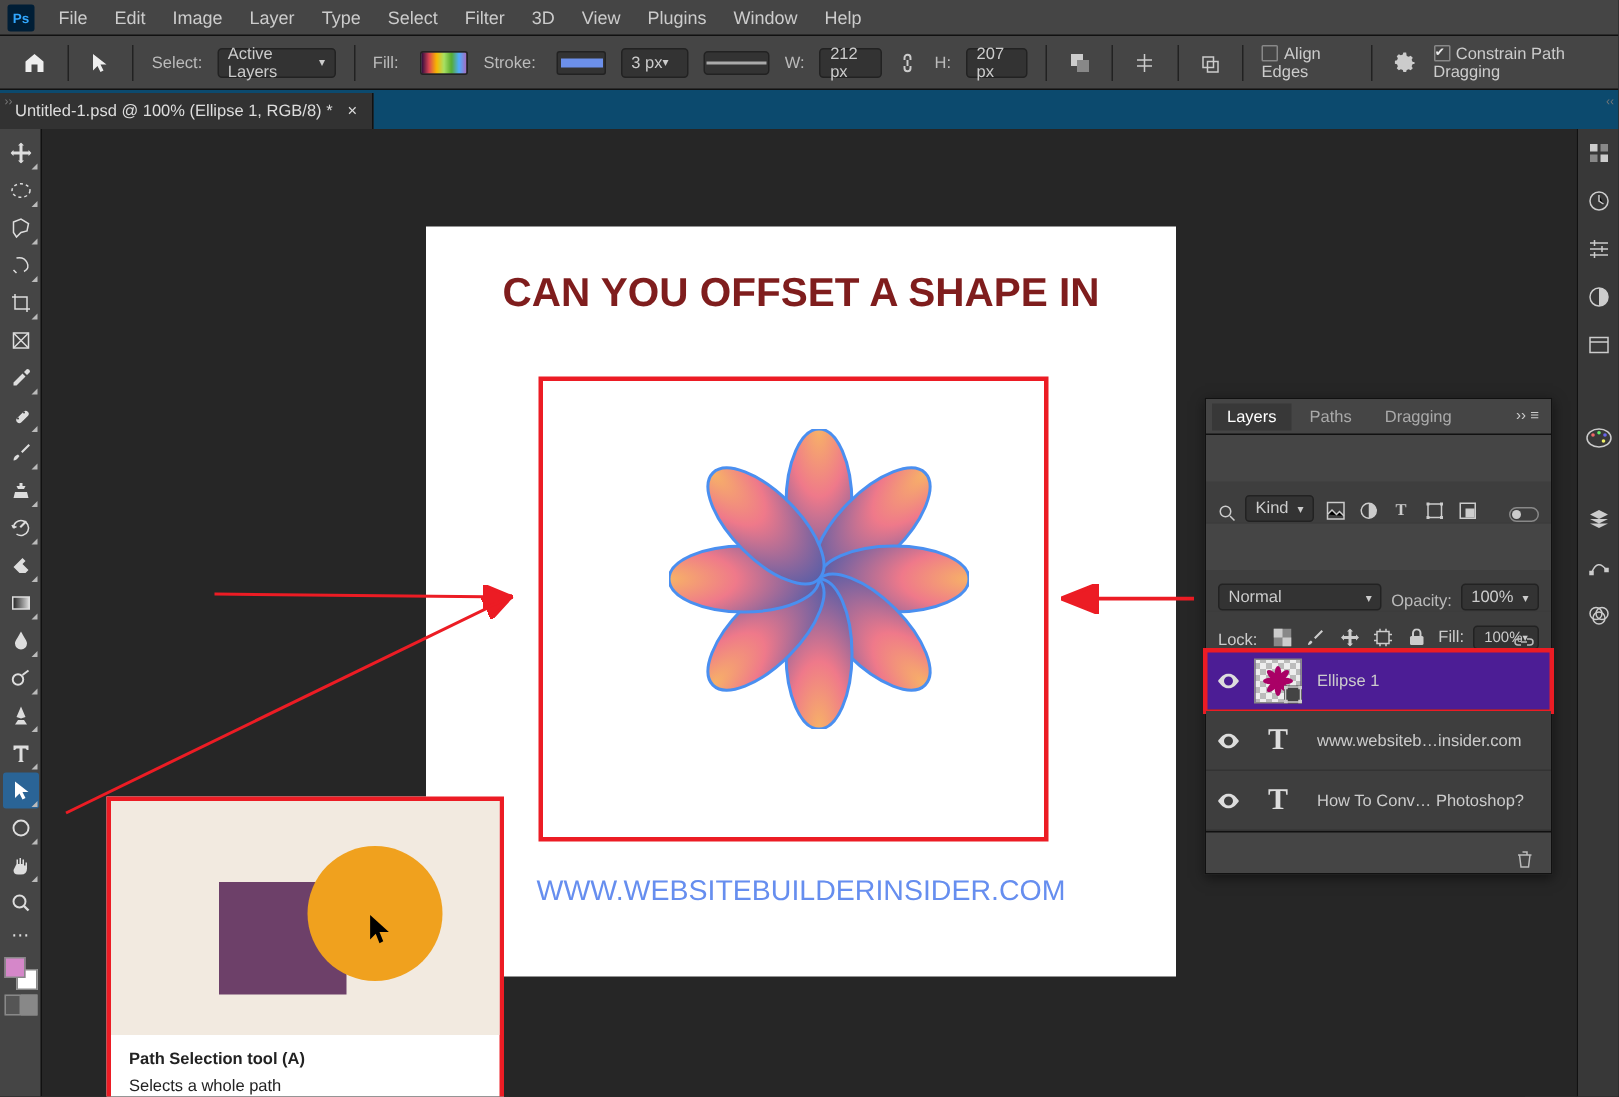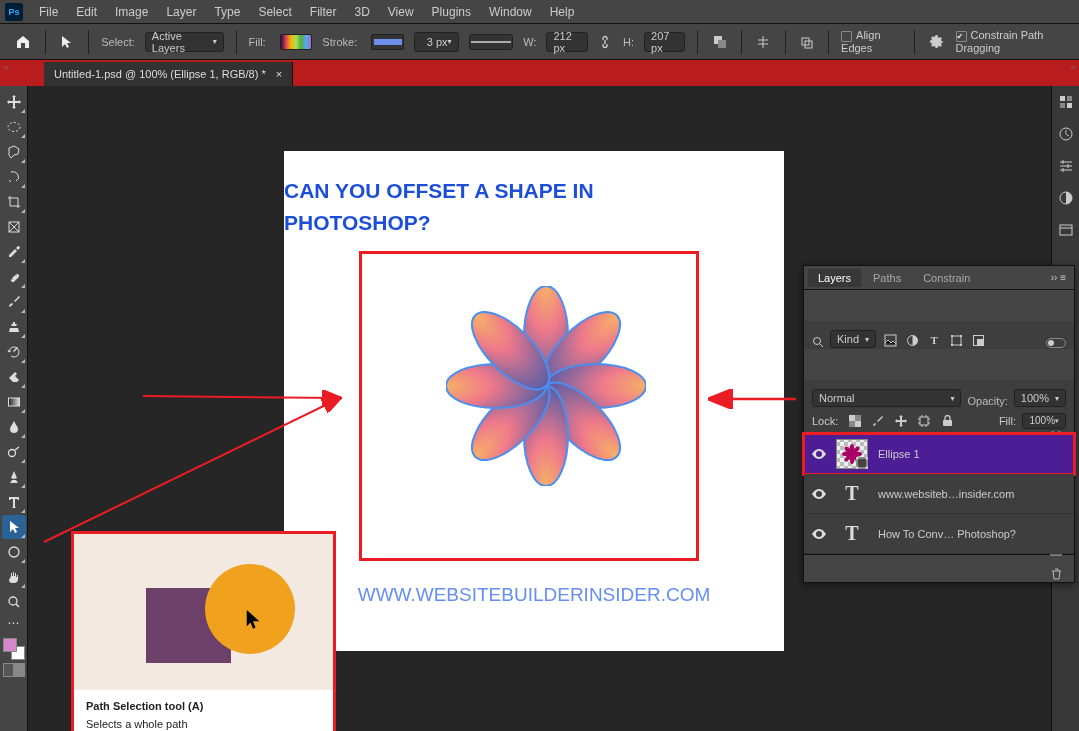--- a/index.html
+++ b/index.html
@@ -16,31 +16,31 @@
   .arrow-ico { width: 22px; height: 22px; display: flex; align-items: center; justify-content: center; }
   .sep { width: 1px; height: 24px; background: #222; margin: 0 2px; }
   .optlabel { color: #bbb; }
   .dropdown { background: #333; border: 1px solid #222; border-radius: 3px; height: 20px; display: flex; align-items: center; padding: 0 6px; gap: 6px; font-size: 11px; }
   .dropdown .car { font-size: 8px; }
   .swatch { width: 38px; height: 16px; border-radius: 2px; margin-left: 4px; cursor: default; }
   .swatch.grad { background: linear-gradient(90deg, #2b0a3d, #da4453, #f8b500, #a8e063, #56ab2f, #4facfe, #a66bbe); border: 1px solid #222; }
   .swatch.stroke { display: flex; align-items: center; justify-content: center; background: #333; border: 1px solid #222; }
   .swatch.stroke span { width: 28px; height: 6px; background: #6c90eb; }
   .numbox { background: #333; border: 1px solid #222; border-radius: 3px; height: 20px; width: 46px; display: flex; align-items: center; padding: 0 6px; font-size: 11px; }
-  .numbox.wide { width: 50px; justify-content: flex-end; }
+  .numbox.wide { width: 50px; justify-content: flex-start; }
   .lineprev { width: 52px; height: 16px; border: 1px solid #222; background: #333; display: flex; align-items: center; justify-content: center; border-radius: 3px; }
   .lineprev span { display: block; width: 40px; height: 2px; background: #aaa; }
   .chainlink { width: 18px; height: 20px; display: flex; align-items: center; justify-content: center; font-size: 11px; }
   .chkbox { width: 11px; height: 11px; border: 1px solid #888; display: inline-block; vertical-align: middle; margin-right: 4px; border-radius: 1px; }
   .chkbox.checked::after { content: "✔"; font-size: 8px; color: #eee; position: relative; top: -3px; left: 0; }
   .gear-ico { width: 22px; height: 22px; display: flex; align-items: center; justify-content: center; }
   .icobtn { width: 22px; height: 22px; display: flex; align-items: center; justify-content: center; }
 
   
-  .tabstrip { height: 26px; background: #b91c1c; display: flex; align-items: flex-end; flex: none; border-bottom: 0; padding-left: 44px; }
+  .tabstrip { height: 26px; background: #0c4a6e; display: flex; align-items: flex-end; flex: none; border-bottom: 0; }
   .doctab { background: #323232; display: flex; align-items: center; height: 24px; padding: 0 10px; font-size: 11px; color: #ddd; border-right: 1px solid #111; }
   .doctab .x { margin-left: 10px; font-size: 11px; }
 
   
   .mainrow { position: absolute; top: 86px; left: 0; right: 0; bottom: 0; display: flex; }
 
   
   .toolbar { width: 28px; background: #454545; border-right: 1px solid #111; display: flex; flex-direction: column; padding-top: 4px; gap: 1px; align-items: center; }
   .toolbar .tl { width: 24px; height: 24px; display: flex; align-items: center; justify-content: center; color: #ddd; position: relative; }
   .toolbar .tl.sel { background: #2a6496; color: #fff; border-radius: 2px; }
@@ -49,21 +49,21 @@
   .toolbar .fgbg .bg { width: 14px; height: 14px; background: #fff; border: 1px solid #888; position: absolute; right: 0; bottom: 0; }
   .toolbar .fgbg .fg { width: 14px; height: 14px; background: #d587c9; border: 1px solid #888; position: absolute; left: 0; top: 0; }
   .toolbar .mask { width: 22px; height: 14px; margin-top: 2px; display: flex; gap: 0; }
   .toolbar .mask span { flex: 1; border: 1px solid #888; }
   .toolbar .mask span:first-child { background: #555; }
   .toolbar .mask span:last-child { background: #888; }
 
   
   .canvaswrap { flex: 1; background: #262626; position: relative; }
   .artboard { position: absolute; left: 256px; top: 65px; width: 500px; height: 500px; background: #fff; }
-  .art-title { position: absolute; top: 24px; left: 0; right: 0; text-align: left; color: #1d4ed8; font-weight: 700; font-size: 21px; line-height: 1.5; }
+  .art-title { position: absolute; top: 24px; left: 0; right: 0; text-align: center; color: #7f1d1d; font-weight: 700; font-size: 27px; line-height: 1.5; }
   .art-url { position: absolute; bottom: 45px; left: 0; right: 0; text-align: center; color: #668eef; font-size: 19px; }
   .redbox { position: absolute; top: 165px; left: 331px; width: 340px; height: 310px; border: 3px solid #ec1c24; }
   .flower { position: absolute; left: 418px; top: 200px; }
 
   
   .arrow { position: absolute; stroke: #ec1c24; fill: #ec1c24; }
 
   
   .tooltip { position: absolute; left: 43px; top: 445px; width: 265px; border: 3px solid #ec1c24; background: #fff; }
   .tooltip .prev { background: #f2eae0; height: 156px; position: relative; }
@@ -71,30 +71,30 @@
   .tooltip .prev .ci { position: absolute; width: 90px; height: 90px; background: #f0a11e; border-radius: 50%; left: 131px; top: 30px; }
   .tooltip .prev .cur { position: absolute; left: 170px; top: 76px; }
   .tooltip .txt { padding: 10px 12px 6px; color: #222; font-size: 11px; }
   .tooltip .txt .ttl { font-weight: 700; margin-bottom: 6px; }
 
   
   .rightdock { width: 28px; background: #383838; border-left: 1px solid #111; display: flex; flex-direction: column; align-items: center; padding-top: 4px; gap: 8px; }
   .rightdock .tl { width: 24px; height: 24px; display: flex; align-items: center; justify-content: center; }
 
   
-  .layerspanel { position: absolute; left: 803px; top: 265px; width: 272px; background: #454545; border: 1px solid #111; box-shadow: 0 2px 8px rgba(0,0,0,.5); font-size: 11px; }
+  .layerspanel { position: absolute; left: 803px; top: 265px; width: 232px; background: #454545; border: 1px solid #111; box-shadow: 0 2px 8px rgba(0,0,0,.5); font-size: 11px; }
   .lp-tabs { display: flex; align-items: center; height: 24px; border-bottom: 1px solid #111; padding: 0 4px; gap: 2px; }
   .lp-tab { padding: 3px 10px; color: #aaa; }
   .lp-tab.act { background: #383838; color: #fff; }
   .lp-cc { margin-left: auto; padding-right: 4px; font-size: 10px; }
   .lp-row { display: flex; align-items: flex-end; height: 28px; padding: 0 8px; gap: 6px; border-bottom: 1px solid #3c3c3c; background: #3e3e3e; margin-top: 31px; }
   .lp-row .dd { background: #333; border: 1px solid #222; border-radius: 3px; height: 18px; display: flex; align-items: center; padding: 0 6px; gap: 6px; }
   .lp-row .ic { width: 16px; height: 16px; display: flex; align-items: center; justify-content: center; color: #ccc; }
   .lp-row .lbl { color: #bbb; }
-  .lp-lock { display: flex; align-items: center; gap: 7px; height: 26px; padding: 0 8px; background: #3e3e3e; border-bottom: 1px solid #3c3c3c; }
+  .lp-lock { display: flex; align-items: flex-end; gap: 7px; height: 26px; padding: 0 8px; background: #3e3e3e; border-bottom: 1px solid #3c3c3c; }
   .lp-lock .lbl { margin-right: 2px; }
   .lp-lock .ic { width: 16px; height: 16px; display: flex; align-items: center; justify-content: center; color: #ccc; }
   .lp-lock .opset { margin-left: auto; display: flex; align-items: center; gap: 4px; }
   .lp-lock .opset .dd2 { background: #333; border: 1px solid #222; border-radius: 3px; height: 16px; width: 44px; display: flex; align-items: center; justify-content: center; font-size: 10px; }
   .layerlist { max-height: 200px; }
   .layer { display: flex; align-items: center; height: 40px; padding: 0 8px; gap: 10px; background: #3e3e3e; border-bottom: 1px solid #333; position: relative; }
   .layer .eye { width: 14px; display: flex; justify-content: center; }
   .layer .thumb { width: 32px; height: 30px; background: #fff; border: 1px solid #888; display: flex; align-items: center; justify-content: center; font-size: 16px; color: #666; position: relative; }
   .layer .thumb.checker { background: repeating-conic-gradient(#bbb 0% 25%, #eee 0% 50%) 50% / 8px 8px; }
   .layer .thumb.t { background: none; border: none; font-family: Georgia, serif; color: #ddd; font-size: 20px; font-weight: bold; }
@@ -357,21 +357,21 @@
       </div>
     <div class="mask">
         <span></span>
         <span></span>
       </div>
   </div>
 
   <div class="canvaswrap">
     <div class="artboard">
       <div class="art-title">
-        <span>CAN YOU OFFSET A SHAPE IN</span><br><span>PHOTOSHOP?</span>
+        <span>CAN YOU OFFSET A SHAPE IN</span><br>
       </div>
       <div class="art-url">WWW.WEBSITEBUILDERINSIDER.COM</div>
     </div>
     <div class="redbox"></div>
 
     <svg class="flower" width="200" height="200" viewBox="0 0 200 200">
       <defs>
         <radialGradient id="petg" cx="50%" cy="0%" r="100%">
           <stop offset="0%" stop-color="#f7b267"></stop>
           <stop offset="45%" stop-color="#ef798a"></stop>
@@ -480,21 +480,21 @@
           <circle cx="8" cy="10" r="4" fill="none" stroke="#ccc"></circle>
         </svg>
       </div>
   </div>
 </div>
 
 <div class="layerspanel">
   <div class="lp-tabs">
     <div class="lp-tab act">Layers</div>
     <div class="lp-tab">Paths</div>
-    <div class="lp-tab">Constrain</div>
+    <div class="lp-tab">Dragging</div>
     <div class="lp-cc">›› ≡</div>
   </div>
   <div class="lp-row">
     <svg width="12" height="12" viewBox="0 0 12 12">
         <circle cx="5" cy="5" r="3.5" fill="none" stroke="#ccc"></circle>
         <path stroke="#ccc" d="M8 8l3 3"></path>
       </svg>
     <div class="dd">
         <span>Kind</span>
         <span class="car" style="font-size:8px">▾</span>

